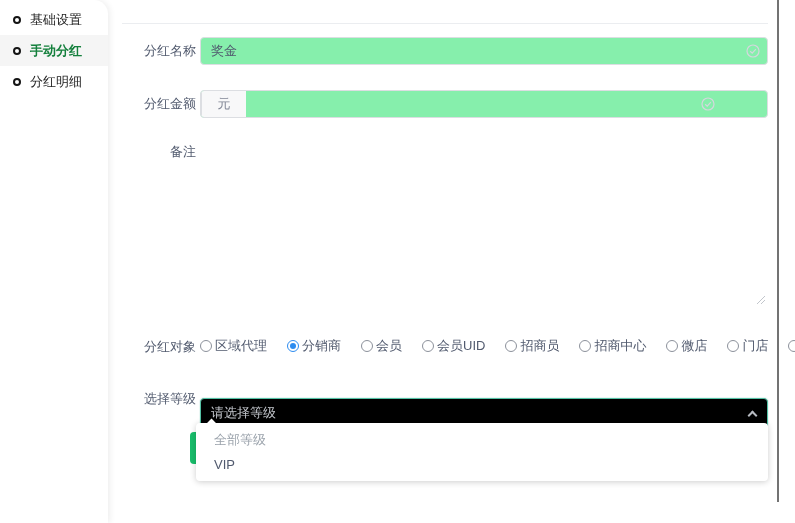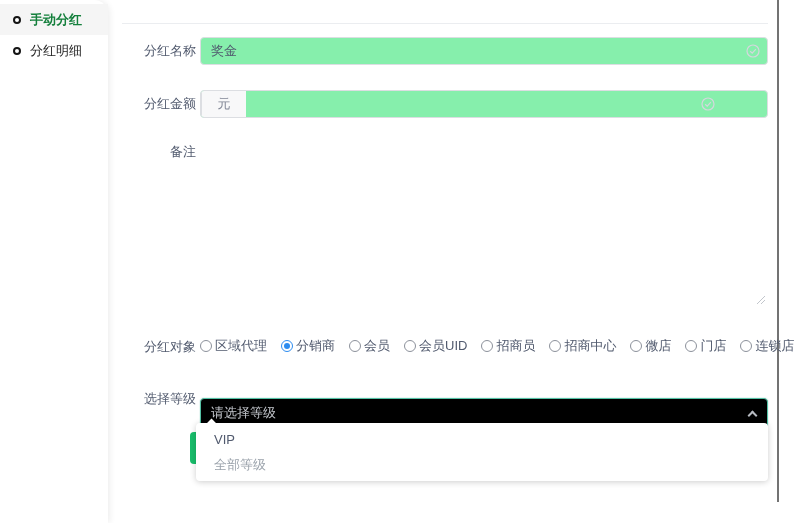--- a/index.html
+++ b/index.html
@@ -37,21 +37,21 @@
   .check-ic { position:absolute; pointer-events:none; }
   .ic-name   { right:35px; top:44px; }
   .ic-amount { right:80px; top:97px; }
 
   .in-remark { position:absolute; left:200px; top:139px; width:568px; height:167px; padding:7px 10px; resize:none; outline:none;
                font-family:"Liberation Sans","DejaVu Sans",sans-serif; line-height:18px; color:#657180; }
   .grip { position:absolute; left:755px; top:294px; width:10px; height:10px; cursor:nwse-resize;
           background:repeating-linear-gradient(135deg, transparent 0 2px, #c2c6cc 2px 3px);
           clip-path:polygon(100% 0, 0 100%, 100% 100%); }
 
-  .radio-row { position:absolute; left:200px; top:337px; width:575px; display:flex; align-items:center; gap:14px;
+  .radio-row { position:absolute; left:200px; top:337px; width:575px; display:flex; align-items:center; gap:20px;
                font-size:13px; color:#515a6e; flex-wrap:nowrap; }
   .radio { display:flex; align-items:center; gap:3px; cursor:pointer; white-space:nowrap; }
   .rdot { width:12px; height:12px; border:1px solid #8c919b; border-radius:50%; background:#fff; position:relative; flex:0 0 auto; }
   .rdot.checked { border-color:#2d8cf0; }
   .rdot.checked::after { content:""; position:absolute; left:2px; top:2px; width:6px; height:6px; border-radius:50%; background:#2d8cf0; }
 
   .select { position:absolute; left:200px; top:398px; width:568px; height:30px; border:1px solid #54c1a5; border-radius:4px;
             background:#000000; display:flex; align-items:center; padding:0 28px 0 10px; cursor:pointer;
             box-shadow:0 0 0 1px rgba(84,193,165,0.12); }
   .select .ph { font-size:13px; color:#c5c8ce; }
@@ -68,20 +68,24 @@
   .dd-opt { height:25px; line-height:25px; padding-left:18px; font-size:13px; cursor:pointer; }
   .dd-opt.muted { color:#9aa2ab; }
   .dd-opt.normal { color:#515a6e; }
 </style>
 </head>
 <body>
 
 <div class="page">
 
   <nav class="sidebar">
+    <div class="side-item">
+      <span class="ring"></span>
+      <span>基础设置</span>
+    </div>
     <div class="side-item active">
       <span class="ring"></span>
       <span>手动分红</span>
     </div>
     <div class="side-item">
       <span class="ring"></span>
       <span>分红明细</span>
     </div>
   </nav>
 
@@ -151,17 +155,17 @@
   <div class="flabel lbl-level">选择等级</div>
   <div class="select">
     <span class="ph">请选择等级</span>
     <span class="chevron-up"></span>
   </div>
 
   <button class="submit-btn"></button>
 
   <div class="dropdown">
     <span class="caret"></span>
+    <div class="dd-opt muted">全部等级</div>
     <div class="dd-opt normal">VIP</div>
-    <div class="dd-opt muted">全部等级</div>
   </div>
 
 </div>
 
 </body></html>

